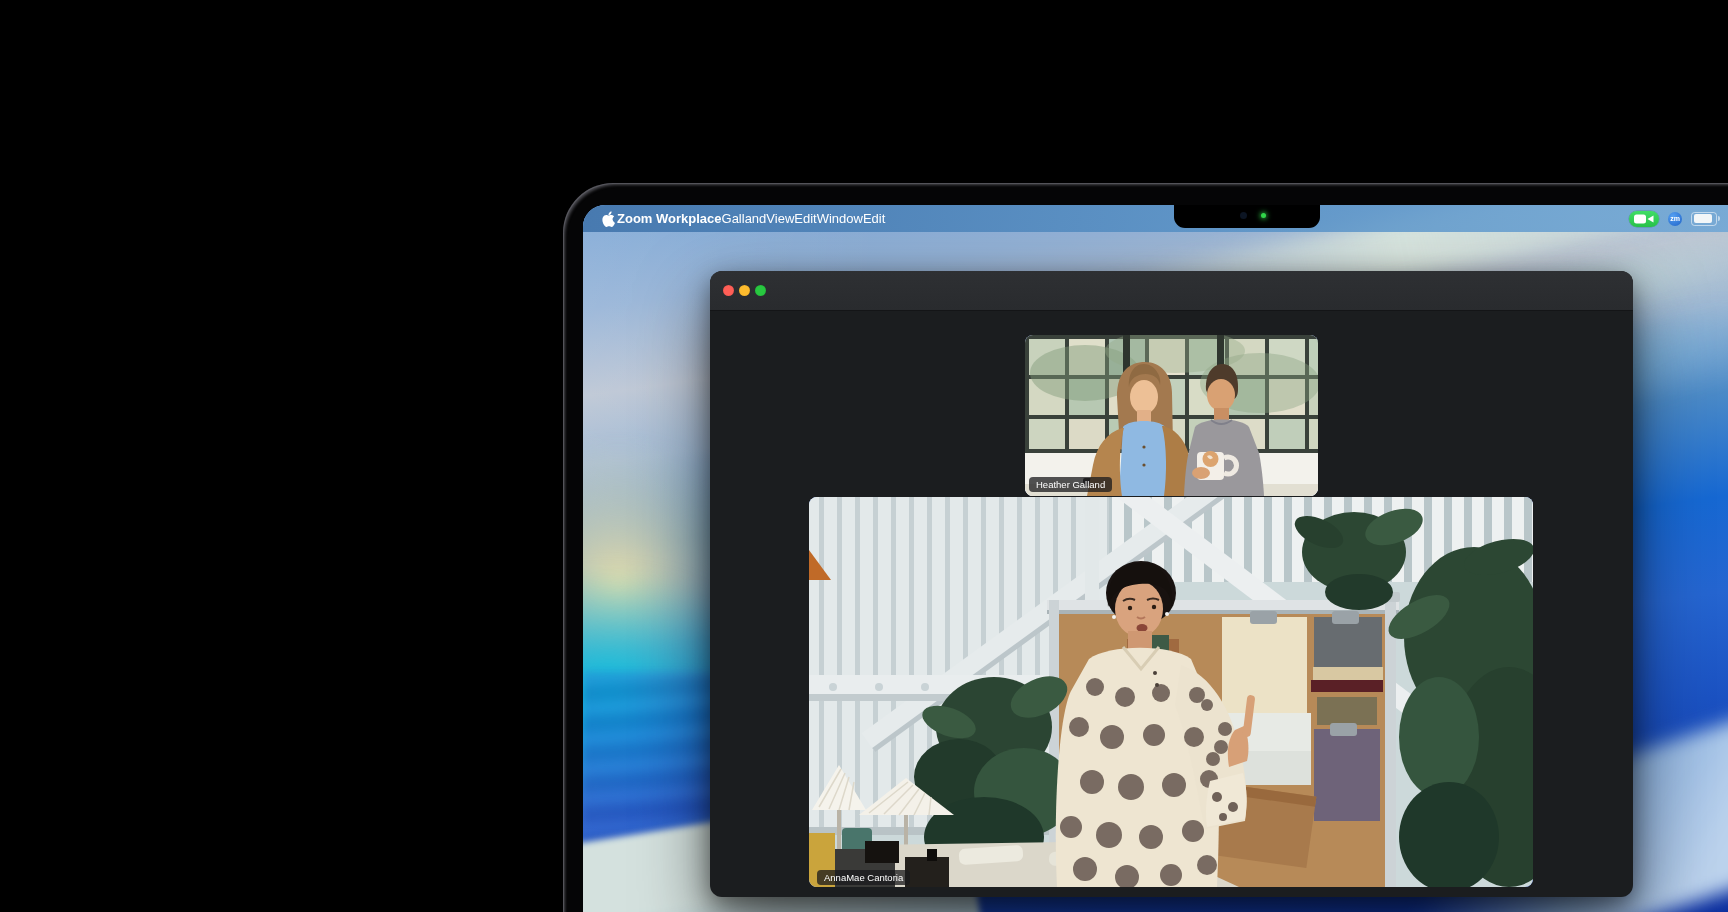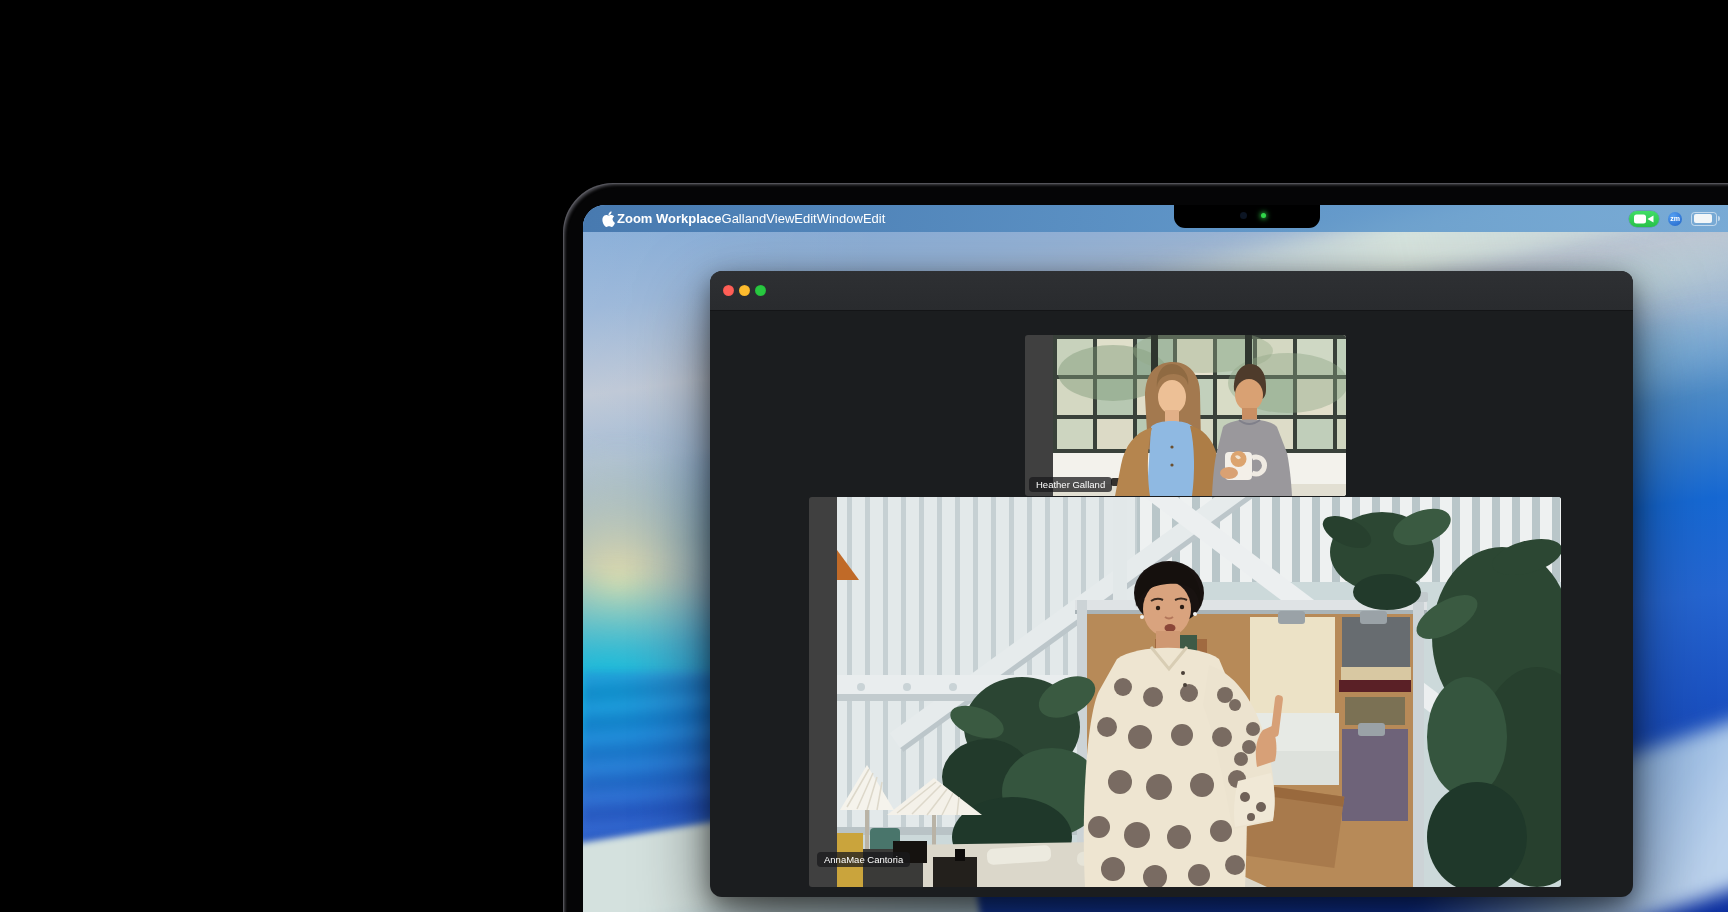--- a/index.html
+++ b/index.html
@@ -65,21 +65,21 @@
   #zoom-window{position:absolute;left:127px;top:66px;width:923px;height:626px;border-radius:12px;
     background:#1b1d1f;z-index:4;box-shadow:0 30px 70px rgba(0,0,0,.55),0 8px 24px rgba(0,0,0,.45);}
   #titlebar{position:absolute;left:0;top:0;right:0;height:39px;border-radius:12px 12px 0 0;
     background:linear-gradient(180deg,#2e3033,#292b2e);border-bottom:1px solid #141517;}
   .lights{position:absolute;left:13px;top:14px;display:flex;gap:5px;}
   .light{width:11px;height:11px;border-radius:50%;}
   .l-red{background:#ff5f57;box-shadow:inset 0 0 1px rgba(0,0,0,.25);}
   .l-yel{background:#febc2e;box-shadow:inset 0 0 1px rgba(0,0,0,.25);}
   .l-grn{background:#28c840;box-shadow:inset 0 0 1px rgba(0,0,0,.25);}
 
-  .tile{position:absolute;border-radius:3px;overflow:hidden;background:#404040;padding-left:28px;}
+  .tile{position:absolute;border-radius:8px;overflow:hidden;background:#1d4ed8;}
   #tile-1{left:315px;top:64px;width:293px;height:161px;}
   #tile-2{left:99px;top:226px;width:724px;height:390px;}
   .tile svg{display:block;width:100%;height:100%;}
   .name-label{position:absolute;left:4px;bottom:4px;background:rgba(26,26,28,.75);color:#fff;
     font-size:9.5px;line-height:13px;padding:1px 7px;border-radius:4px;white-space:nowrap;}
 </style>
 </head>
 <body>
 
 <div id="laptop">
@@ -368,18 +368,18 @@
             <path d="M420 270 C417 252 420 240 426 233 L435 229 C439 238 441 252 438 264 Z" fill="#d7a077"></path>
             <rect x="436" y="198" width="8" height="42" rx="4" fill="#d7a077" transform="rotate(7 440 218)"></rect>
             <path d="M398 330 L436 322 C439 306 438 292 434 276 L401 284 C397 300 396 316 398 330 Z" fill="#f0e8d6"></path>
             <circle cx="408" cy="300" r="5" fill="#6f6158"></circle>
               <circle cx="424" cy="310" r="5" fill="#6f6158"></circle>
               <circle cx="414" cy="320" r="4" fill="#6f6158"></circle>
             <circle cx="346" cy="176" r="2" fill="#4a4038"></circle>
               <circle cx="348" cy="188" r="2" fill="#4a4038"></circle>
           </g>
         </svg>
-        <span class="name-label" style="left:8px;bottom:20px;">AnnaMae Cantoria</span>
+        <span class="name-label" style="left:8px;bottom:2px;">AnnaMae Cantoria</span>
       </div>
     </div>
 
   </div>
 </div>
 
 </body></html>

